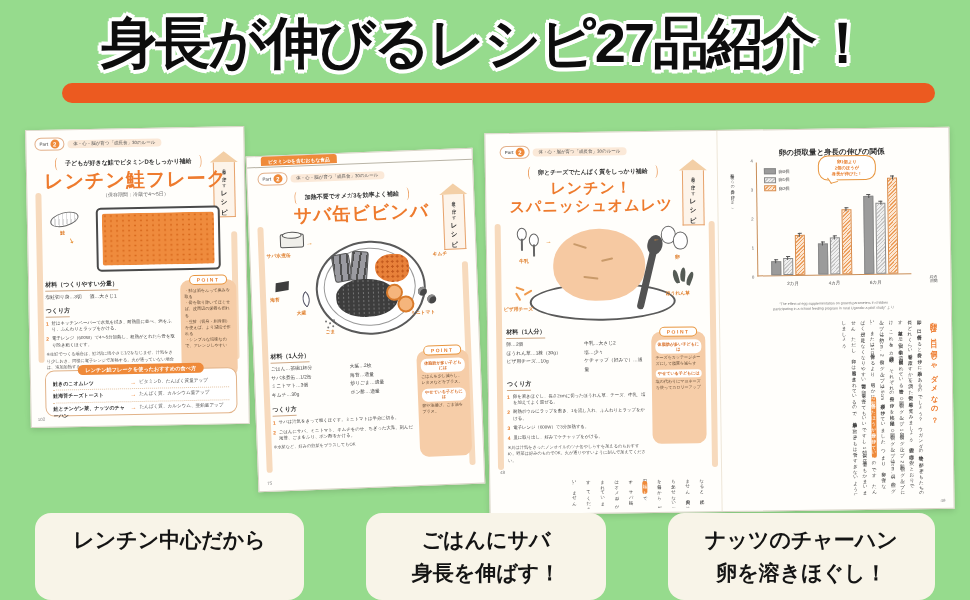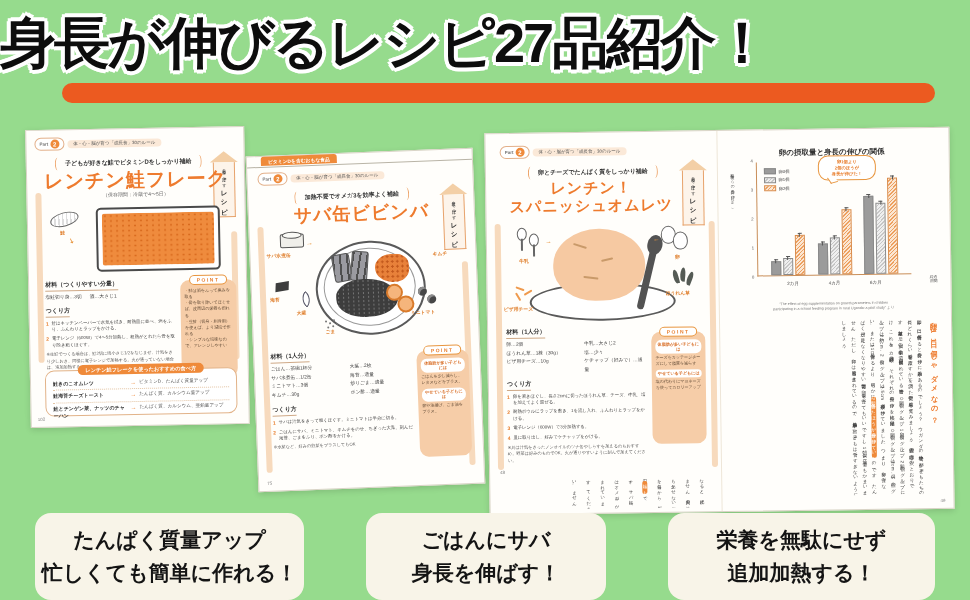--- a/index.html
+++ b/index.html
@@ -1,21 +1,21 @@
 <!DOCTYPE html>
 <html><head>
 <meta charset="utf-8">
 <style>
   html,body{margin:0;padding:0;}
   body{font-family:"Liberation Sans","DejaVu Sans",sans-serif;}
   .canvas{position:relative;width:970px;height:600px;background:#96db8d;overflow:hidden;}
 
   
   .hdr-bar{position:absolute;left:62px;top:83px;width:873px;height:20px;background:#ec5a20;border-radius:11px;}
-  .hdr{position:absolute;left:0;top:6px;width:100%;margin:0;text-align:left;font-size:56px;font-weight:900;color:#0d0d0d;letter-spacing:-2px;
+  .hdr{position:absolute;left:0;top:6px;width:100%;margin:0;text-align:center;font-size:56px;font-weight:900;color:#0d0d0d;letter-spacing:-2px;
     text-shadow:-3px -3px 0 #fff,3px -3px 0 #fff,-3px 3px 0 #fff,3px 3px 0 #fff,0 -4px 0 #fff,0 4px 0 #fff,-4px 0 0 #fff,4px 0 0 #fff;}
 
   
   .page{position:absolute;background:#fffefb;border:1px solid #d9d4c6;box-shadow:0 2px 6px rgba(0,0,0,.14);}
   .pg-left{left:28px;top:128px;width:217px;height:296px;transform:rotate(-1.1deg);}
   .pg-mid{left:252px;top:152px;width:225px;height:334px;transform:rotate(-2.2deg);}
   .pg-right{left:487px;top:130px;width:463px;height:380px;transform:rotate(-0.8deg);}
   .mbar{position:absolute;width:6px;border-radius:3px;background:#f7dabd;}
   .divider{position:absolute;left:231px;top:0;bottom:0;width:1px;background:#eee6d8;}
 
@@ -476,26 +476,25 @@
       <div class="vhead">卵は1日1個じゃダメなの？</div>
       <div class="vbody">
         <span>卵は1日に何個食べると身長の伸びに効果があるのでしょう？　ウガンダの小学校で「卵が子どもたちの成長にどれくらい影響を及ぼすか」を調べた研究の結果を見てみましょう。調査の内容は次のとおりです。対象は6〜9歳の小学生。週5日間提供されている給食で、卵0個のグループ、卵1個のグループ、卵2個のグループに分け、これを6カ月間継続し、それぞれの身長の伸びを比較。結果は、卵0個のグループは2cm弱、1個のグループは約2.5cm、2個のグループは3.5cm弱身長が伸びていました。つまり、卵を食べない、または1日1個食べるより、明らかに</span><span class="vhl">卵2個食べたほうが身長が伸びていた</span><span>のです。たんぱく質が足りなくなりやすい朝食で卵2個を食べてもいいですし、朝1個、昼1個でもかまいません。ただし、卵には脂質も含まれているので、体脂肪率が高い子どもは食べすぎないようにしましょう。</span>
       </div>
     </div>
     <span class="pagenum" style="right:8px;bottom:5px;">49</span>
   </section>
 
   <div class="benefits">
     <div class="benefit b1">
-      <div>たんぱく質量アップ</div>
-      <div>忙しくても簡単に作れる！</div>
+      <div>レンチン中心だから</div>
     </div>
     <div class="benefit b2">
       <div>ごはんにサバ</div>
       <div>身長を伸ばす！</div>
     </div>
     <div class="benefit b3">
-      <div>栄養を無駄にせず</div>
-      <div>追加加熱する！</div>
+      <div>ナッツのチャーハン</div>
+      <div>卵を溶きほぐし！</div>
     </div>
   </div>
 
 </div>
 
 </body></html>

